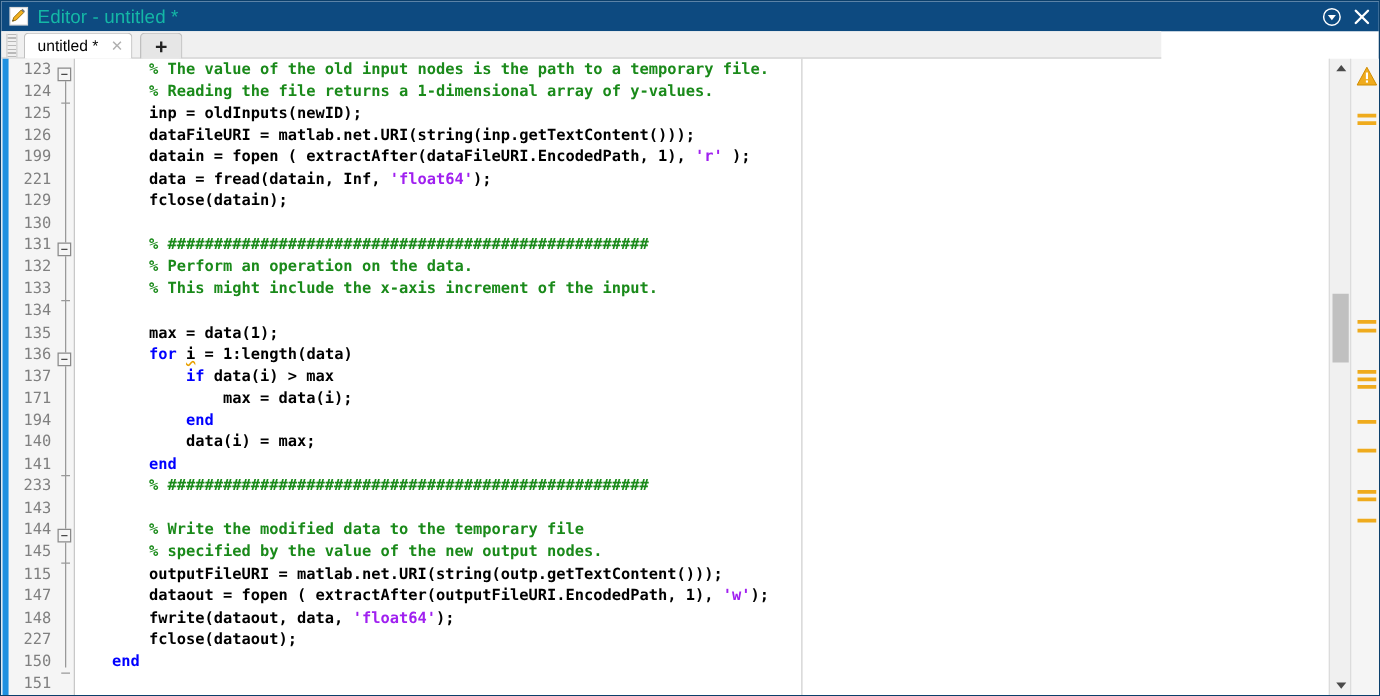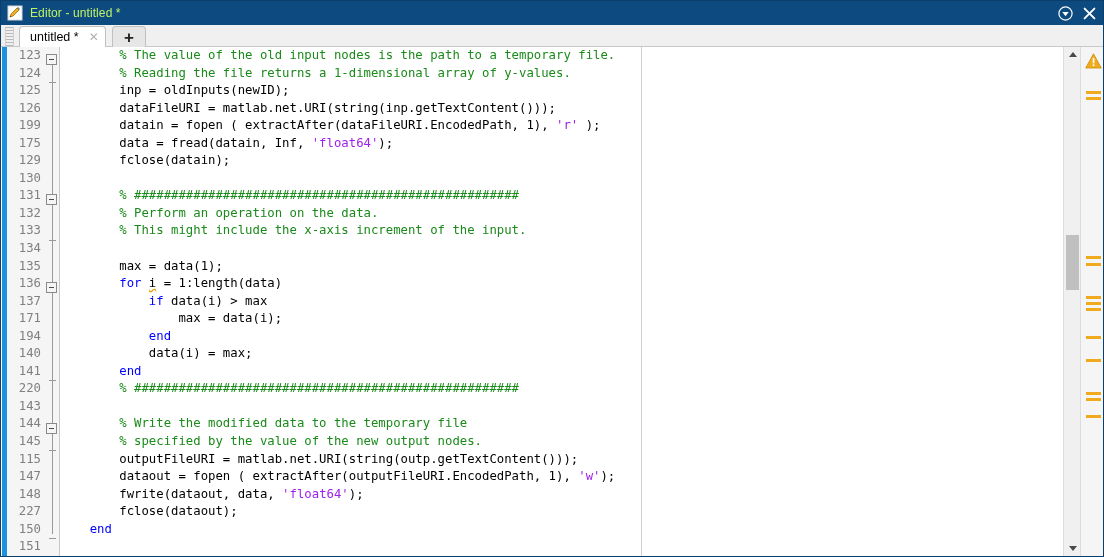--- a/index.html
+++ b/index.html
@@ -30,38 +30,38 @@
     padding-left: 6px;
   }
   .title-icon {
     width: 16px; height: 16px;
     margin-right: 7px;
     position: relative;
     flex: 0 0 auto;
   }
   .title-icon svg { display:block; }
   .title-text {
-    color: #bef264;
-    font-size: 12px;
+    color: #14b8a6;
+    font-size: 15px;
     letter-spacing: .1px;
     white-space: nowrap;
     flex: 0 0 auto;
   }
   .title-spacer { flex: 1 1 auto; }
   .title-btn {
     width: 22px; height: 22px;
     display: flex; align-items: center; justify-content: center;
     flex: 0 0 auto;
   }
   .title-btn.close { margin-right: 5px; margin-left: 2px; }
 
   
   .tabbar {
     position: absolute; left: 0; top: 24px;
-    width: 1104px; height: 22px;
+    width: 928px; height: 22px;
     background: #f0f0f0;
     border-bottom: 1px solid #c8c8c8;
     box-sizing: border-box;
   }
   .grip {
     position: absolute; left: 4px; top: 2px;
     width: 7px; height: 19px;
     background:
       repeating-linear-gradient(to bottom,
         #b9b9b9 0px, #b9b9b9 1px,
@@ -165,21 +165,21 @@
   
   .code {
     position: absolute; left: 59px; top: 0;
     width: 1000px; height: 509px;
     font-family: "DejaVu Sans Mono", monospace;
     font-size: 12.3px;
     white-space: pre;
     color: #000000;
     overflow: hidden;
   }
-  .cl { height: 17.55px; line-height: 17.55px; }
+  .cl { height: 17.55px; line-height: 17.55px; font-weight: bold; }
   .cmt { color: #1a8a1a; }
   .kw  { color: #0000ff; }
   .str { color: #a020f0; }
   .warnvar {
     text-decoration: underline wavy #e8a000;
     text-decoration-skip-ink: none;
   }
 
   
   .colmark {
@@ -273,35 +273,35 @@
 
   <div class="editor">
     <div class="changebar"></div>
     <div class="gutter"></div>
     <div class="linenums" id="linenums">
         <div class="ln">123</div>
         <div class="ln">124</div>
         <div class="ln">125</div>
         <div class="ln">126</div>
         <div class="ln">199</div>
-        <div class="ln">175</div>
+        <div class="ln">221</div>
         <div class="ln">129</div>
         <div class="ln">130</div>
         <div class="ln">131</div>
         <div class="ln">132</div>
         <div class="ln">133</div>
         <div class="ln">134</div>
         <div class="ln">135</div>
         <div class="ln">136</div>
         <div class="ln">137</div>
         <div class="ln">171</div>
         <div class="ln">194</div>
         <div class="ln">140</div>
         <div class="ln">141</div>
-        <div class="ln">220</div>
+        <div class="ln">233</div>
         <div class="ln">143</div>
         <div class="ln">144</div>
         <div class="ln">145</div>
         <div class="ln">115</div>
         <div class="ln">147</div>
         <div class="ln">148</div>
         <div class="ln">227</div>
         <div class="ln">150</div>
         <div class="ln">151</div>
       </div>

